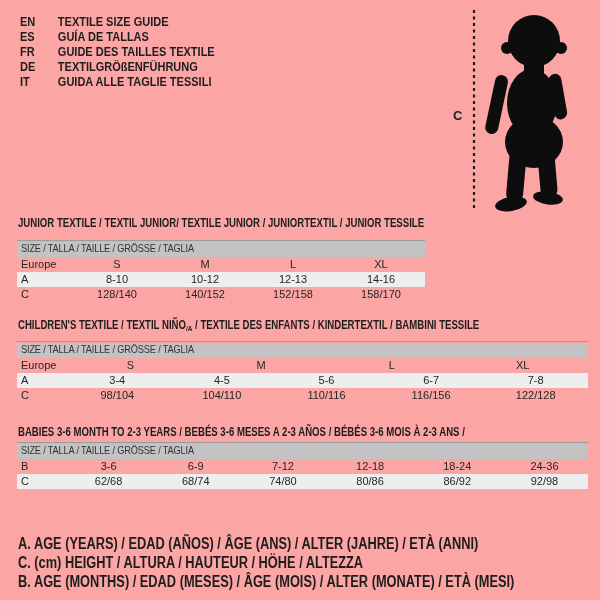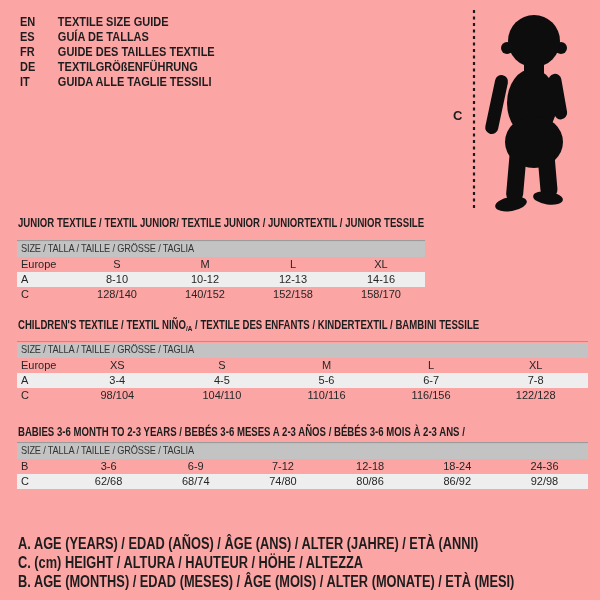--- a/index.html
+++ b/index.html
@@ -109,21 +109,20 @@
       </div>
     </section>
   <section class="sec-children">
       <div class="sec-heading">
         <div class="heading-line"><span class="cond"><span>CHILDREN'S TEXTILE / TEXTIL NIÑO</span><span class="sub">/A</span><span> / TEXTILE DES ENFANTS / KINDERTEXTIL / BAMBINI TESSILE</span></span></div>
       </div>
       <div class="tbl tbl-children">
         <div class="tbl-head"><span class="cond88"><span>SIZE / TALLA / TAILLE / GRÖSSE / TAGLIA</span></span></div>
         <div class="tbl-row">
           <div class="tbl-label">Europe</div>
-          <div class="tbl-cell">XS</div>
           <div class="tbl-cell">S</div>
           <div class="tbl-cell">M</div>
           <div class="tbl-cell">L</div>
           <div class="tbl-cell">XL</div>
         </div>
         <div class="tbl-row shaded">
           <div class="tbl-label">A</div>
           <div class="tbl-cell">3-4</div>
           <div class="tbl-cell">4-5</div>
           <div class="tbl-cell">5-6</div>

